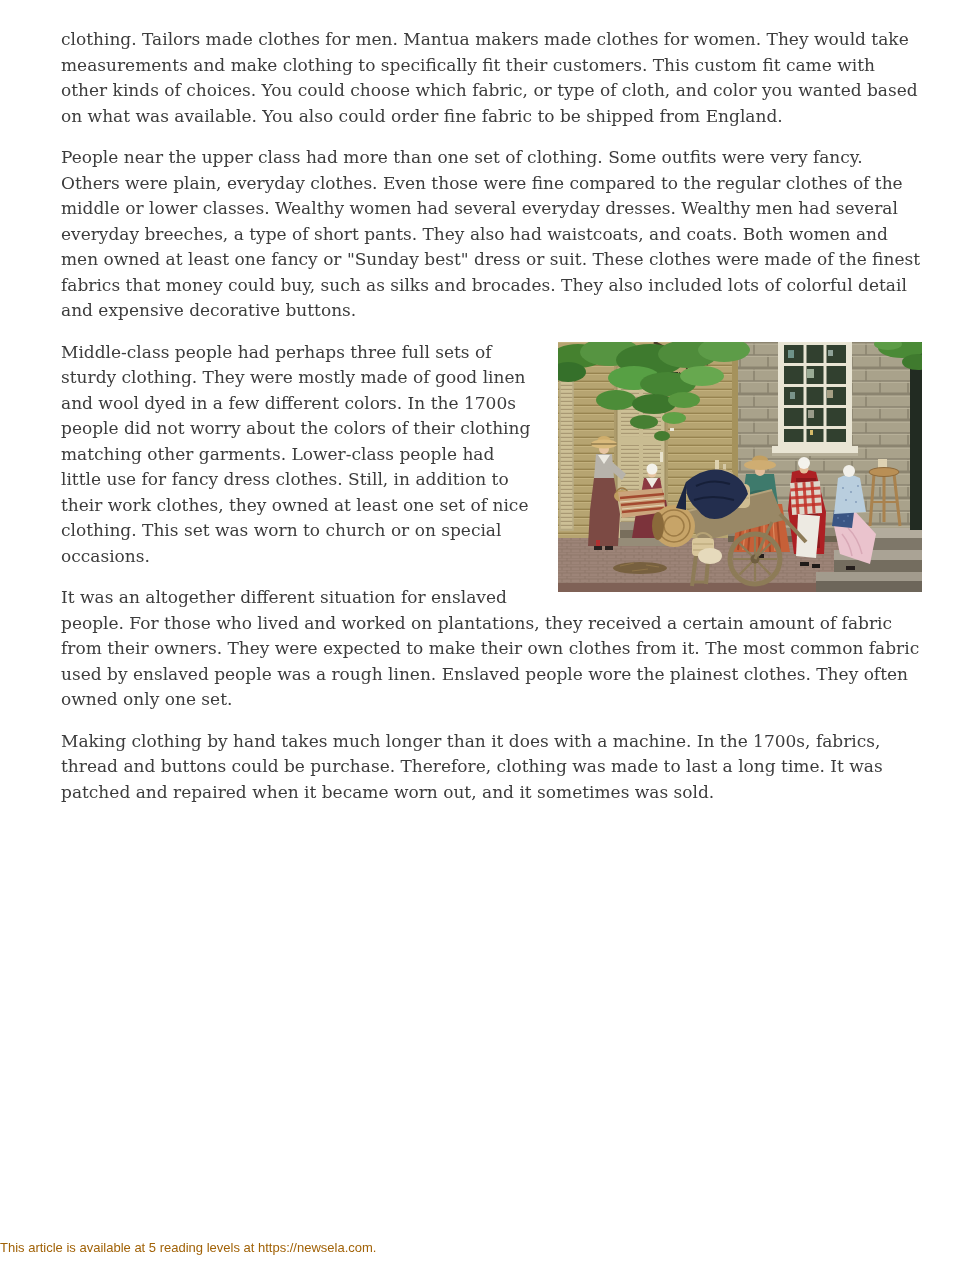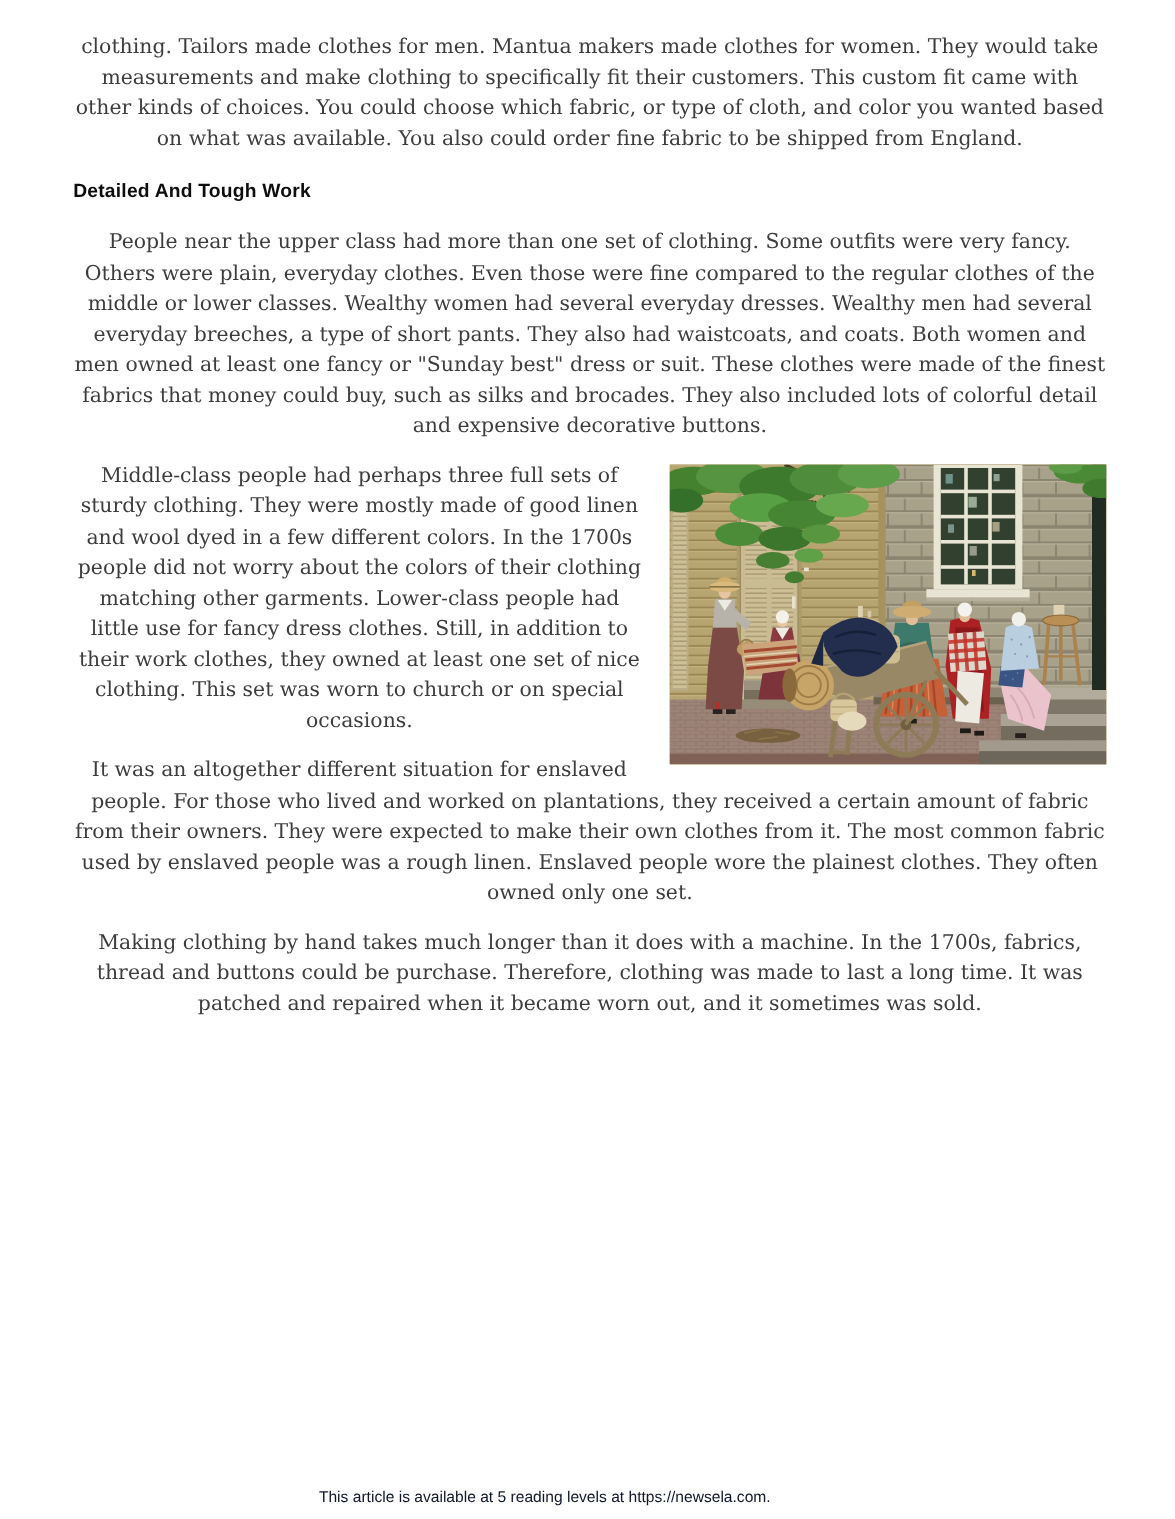--- a/index.html
+++ b/index.html
@@ -15,21 +15,21 @@
     position: absolute;
     top: 27px;
     left: 61px;
     width: 861px;
   }
   .content p {
     margin: 0 0 16px 0;
     font-size: 17px;
     line-height: 25.5px;
     color: #3c3c3c;
-    text-align: center;
+    text-align: left;
   }
   .content h3 {
     margin: 22px 0 21px 0;
     font-family: "Liberation Sans", sans-serif;
     font-weight: bold;
     font-size: 16px;
     color: #0d0d0d;
     letter-spacing: 0.2px;
   }
   figure.photo {
@@ -40,32 +40,30 @@
     padding: 0;
     overflow: hidden;
     background: #b6a471;
   }
   figure.photo svg { display: block; }
   .page-footer {
     position: absolute;
     left: 0;
     bottom: 11px;
     width: 908px;
-    text-align: center;
     font-family: "Liberation Sans", sans-serif;
     font-size: 13px;
-    color: #0f172a;
+    color: #a16207;
   }
 </style>
 </head>
 <body>
 
 <div class="content">
   <p>clothing. Tailors made clothes for men. Mantua makers made clothes for women. They would take measurements and make clothing to specifically fit their customers. This custom fit came with other kinds of choices. You could choose which fabric, or type of cloth, and color you wanted based on what was available. You also could order fine fabric to be shipped from England.</p>
-  <h3>Detailed And Tough Work</h3>
   <p>People near the upper class had more than one set of clothing. Some outfits were very fancy. Others were plain, everyday clothes. Even those were fine compared to the regular clothes of the middle or lower classes. Wealthy women had several everyday dresses. Wealthy men had several everyday breeches, a type of short pants. They also had waistcoats, and coats. Both women and men owned at least one fancy or "Sunday best" dress or suit. These clothes were made of the finest fabrics that money could buy, such as silks and brocades. They also included lots of colorful detail and expensive decorative buttons.</p>
 
   <figure class="photo" role="img" aria-label="Women in 1700s colonial dress sewing and chatting on stone steps outside a tan clapboard house with a louvered door and multi-pane window; a wooden wheelbarrow full of baskets and dark cloth stands on the brick pavement in front, with green leaves overhead">
     <svg viewBox="0 0 364 250" width="364" height="250" preserveAspectRatio="none">
       <defs>
         <pattern id="clap" width="8" height="8" patternUnits="userSpaceOnUse">
           <rect width="8" height="8" fill="#b6a471"></rect>
           <rect y="0" width="8" height="1" fill="#c3b17e"></rect>
           <rect y="6.6" width="8" height="1.4" fill="#97834f"></rect>
         </pattern>

